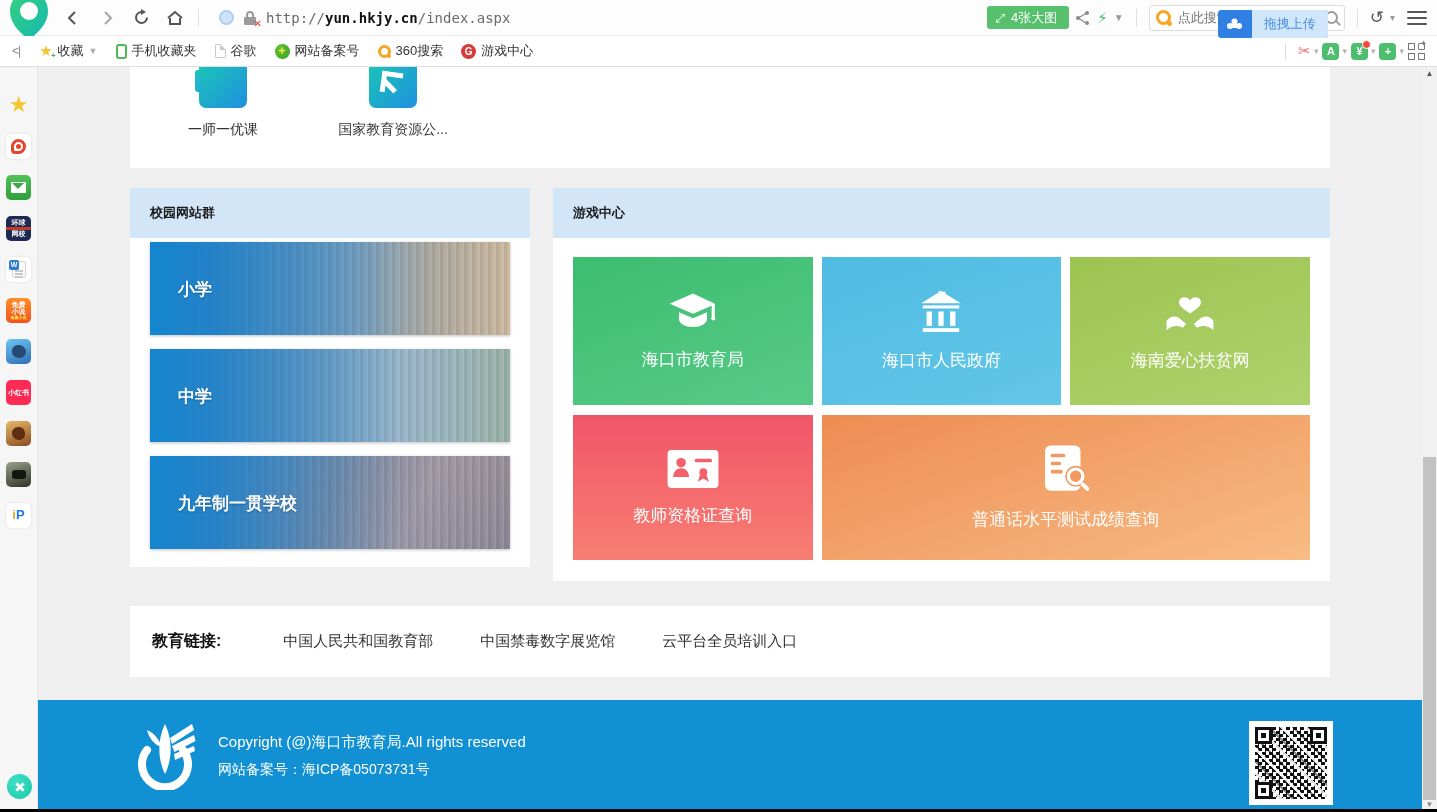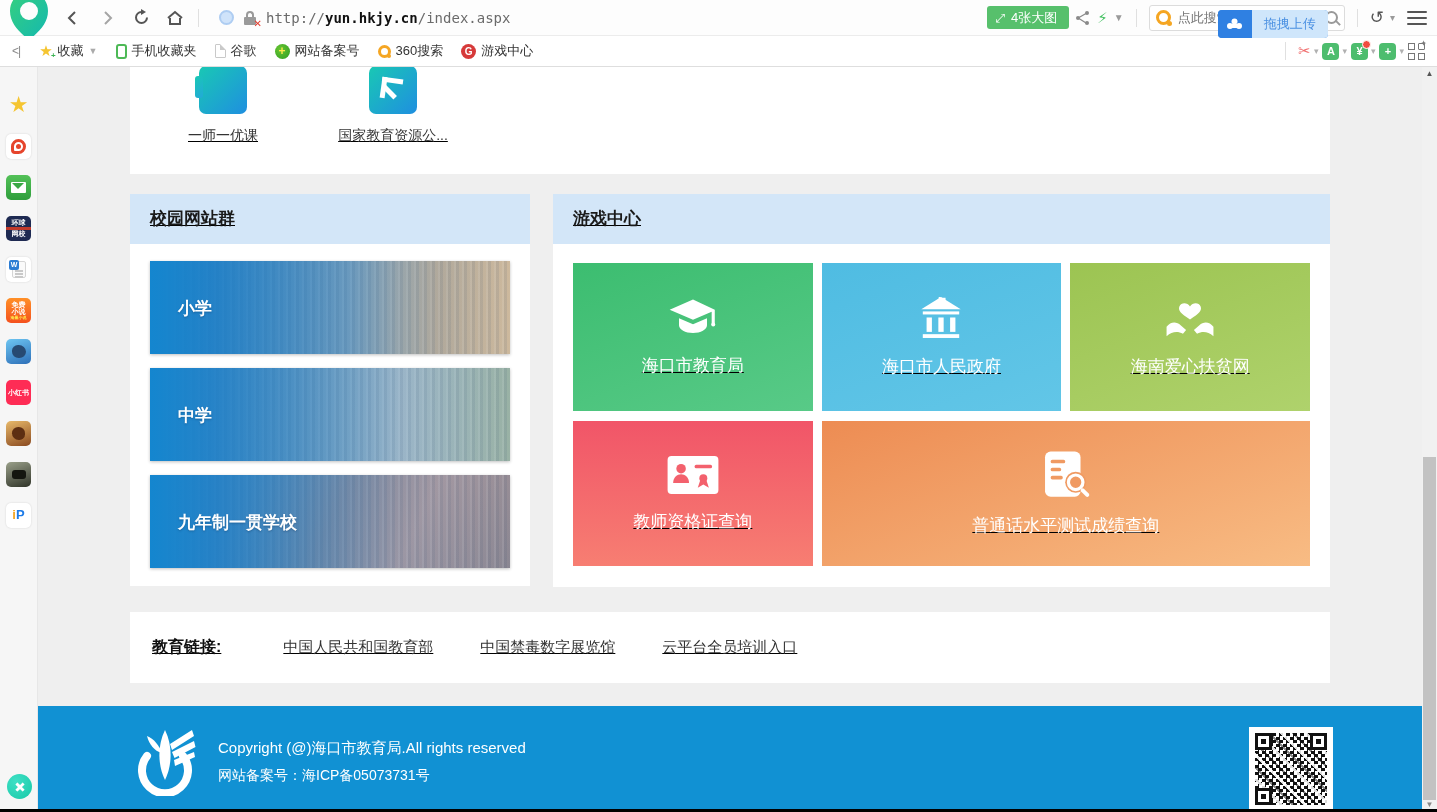--- a/index.html
+++ b/index.html
@@ -92,35 +92,35 @@
   .si-game2 { background:linear-gradient(160deg,#e8b96a,#8a4a20); }
   .si-game2 .blob { width:13px; height:13px; background:#5d2e12; border-radius:50% 50% 45% 55%; }
   .si-game3 { background:linear-gradient(160deg,#9aa08a,#2f3328); }
   .si-game3 .blob { width:14px; height:9px; background:#14160f; border-radius:3px; }
   .si-ip { background:#fff; box-shadow:0 0 2px rgba(0,0,0,.15); font-size:13px; font-weight:bold; color:#1d7be8; }
   .si-ip b { color:#f5a623; }
   .si-health { position:absolute; bottom:12px; left:7px; width:25px; height:25px; border-radius:50%; background:radial-gradient(circle at 35% 30%,#3fe0c5,#18c9a8); display:flex; align-items:center; justify-content:center; }
   .si-health span { color:#fff; font-size:14px; font-weight:bold; transform:rotate(45deg); display:block; }
 
   .page { flex:1; background:#efefef; overflow:hidden; position:relative; }
-  .container { width:1200px; margin:17px auto;text-decoration:underline; }
+  .container { width:1200px; margin:11px auto; }
   .card { background:#fff; }
 
   .card-top { height:120px; margin-top:-30px; overflow:hidden; display:flex; padding-left:8px; }
   .shortcut { width:170px; display:flex; flex-direction:column; align-items:center; padding-top:12px; }
   .shortcut .app-ic { width:48px; height:48px; border-radius:7px; background:linear-gradient(135deg,#19c8b4,#1f8fe0); position:relative; }
   .shortcut .app-ic.bk::before { content:""; position:absolute; left:-4px; top:10px; width:8px; height:22px; background:linear-gradient(135deg,#19c8b4,#22a9d8); border-radius:3px; }
   .shortcut .app-ic.ar::before { content:""; position:absolute; left:12px; top:12px; width:16px; height:16px; border-left:5px solid #fff; border-top:5px solid #fff; transform:rotate(8deg); }
   .shortcut .app-ic.ar::after { content:""; position:absolute; left:18px; top:18px; width:5px; height:16px; background:#fff; transform:rotate(-45deg); }
   .shortcut .lbl { margin-top:13px; font-size:14px; color:#333; white-space:nowrap; }
 
   .two-col { display:flex; gap:23px; margin-top:20px; align-items:flex-start; }
-  .sec-header { height:50px; background:#d3e6f8; font-size:17px; font-weight:bold; color:#1a1a1a; line-height:50px; padding-left:20px; }
+  .sec-header { height:50px; background:#d3e6f8; font-size:13px; font-weight:bold; color:#1a1a1a; line-height:50px; padding-left:20px; }
   .school-card { width:400px; }
-  .school-body { padding:17px 20px 18px; }
+  .school-body { padding:4px 20px 18px; }
   .banner { width:360px; height:93px; margin-bottom:14px; position:relative; box-shadow:0 1px 3px rgba(0,0,0,.25); overflow:hidden; }
   .banner:last-child { margin-bottom:0; }
   .banner .ph { position:absolute; inset:0; }
   .banner.b1 .ph { background:linear-gradient(90deg,#5d87a8 0%,#7d9cb4 30%,#93a7b4 55%,#c8ad8d 80%,#d9bb95 100%); }
   .banner.b2 .ph { background:linear-gradient(90deg,#7e9ab0 0%,#8ea8ba 40%,#b3bfc4 70%,#9eb39e 100%); }
   .banner.b3 .ph { background:linear-gradient(115deg,#8494a8 25%,#a18b8d 50%,#b59795 72%,#8d8289 100%); }
   .banner .crowd { position:absolute; inset:0; background:repeating-linear-gradient(90deg, rgba(255,255,255,.10) 0 2px, rgba(40,60,90,.10) 2px 5px, rgba(255,255,255,0) 5px 8px); }
   .banner .tint { position:absolute; inset:0; background:linear-gradient(90deg,#1486cf 0%, rgba(26,127,202,.88) 18%, rgba(40,130,200,.55) 45%, rgba(80,150,210,.25) 70%, rgba(120,170,215,.12) 100%); }
   .banner .cap { position:absolute; left:28px; top:50%; transform:translateY(-50%); color:#fff; font-size:17px; font-weight:bold; text-shadow:0 1px 2px rgba(0,40,80,.35); }
 

